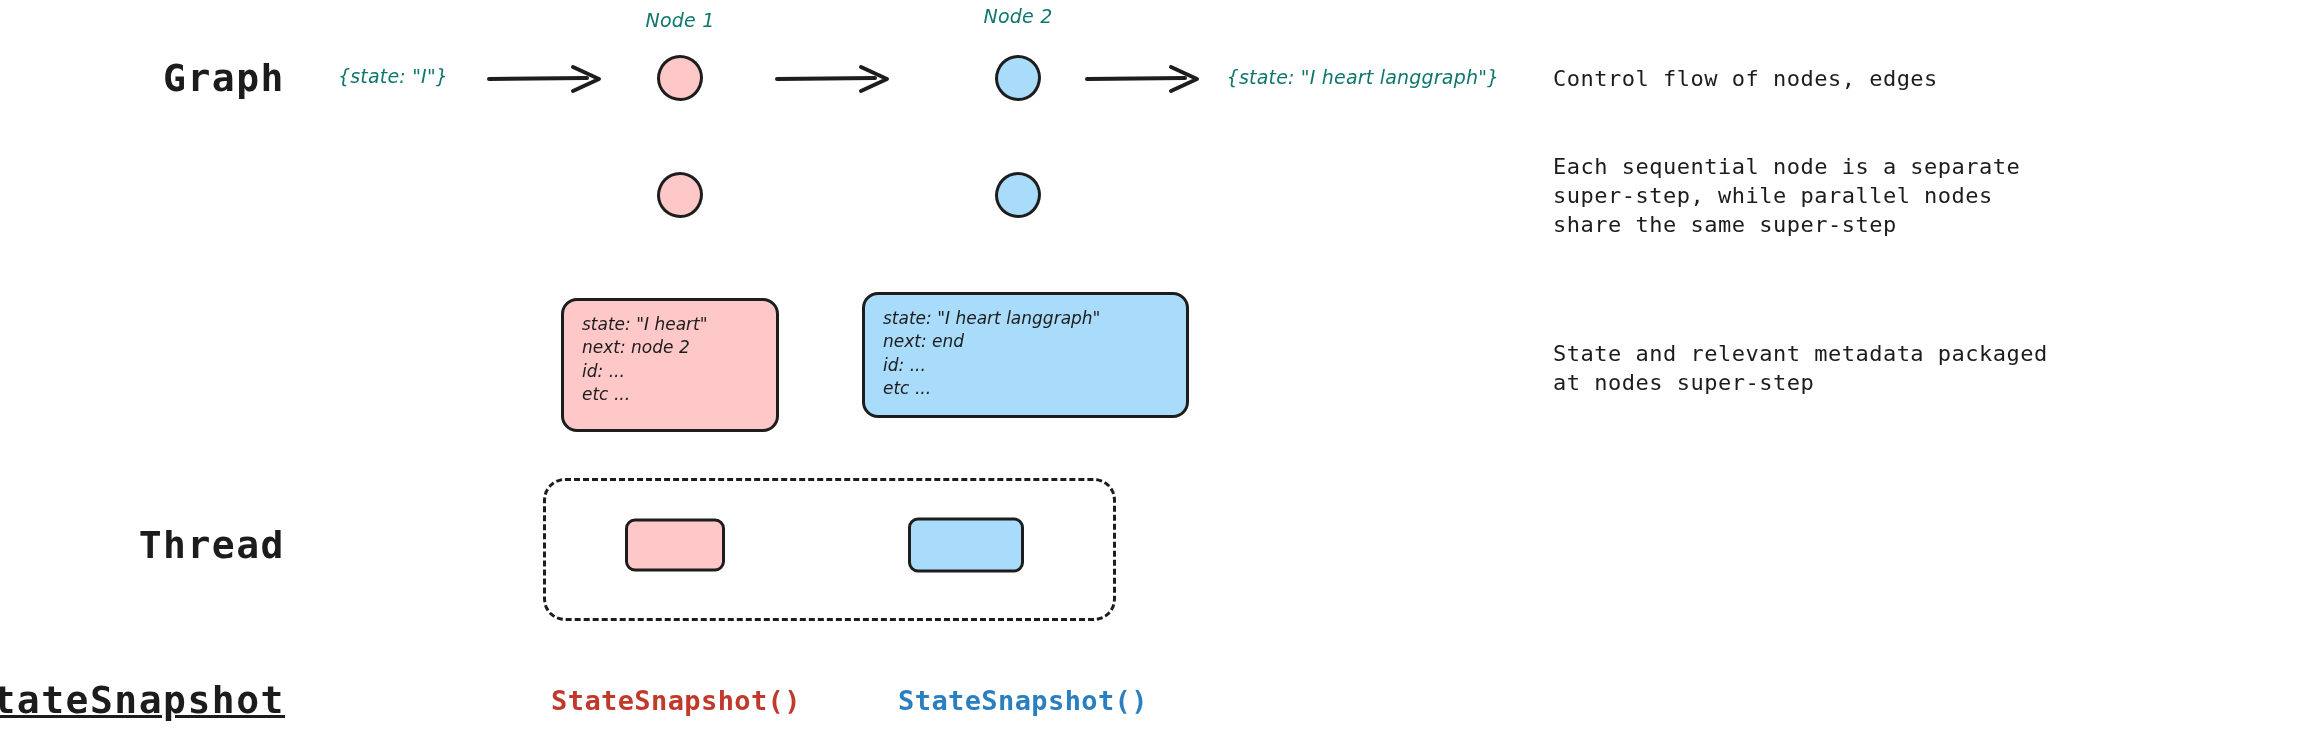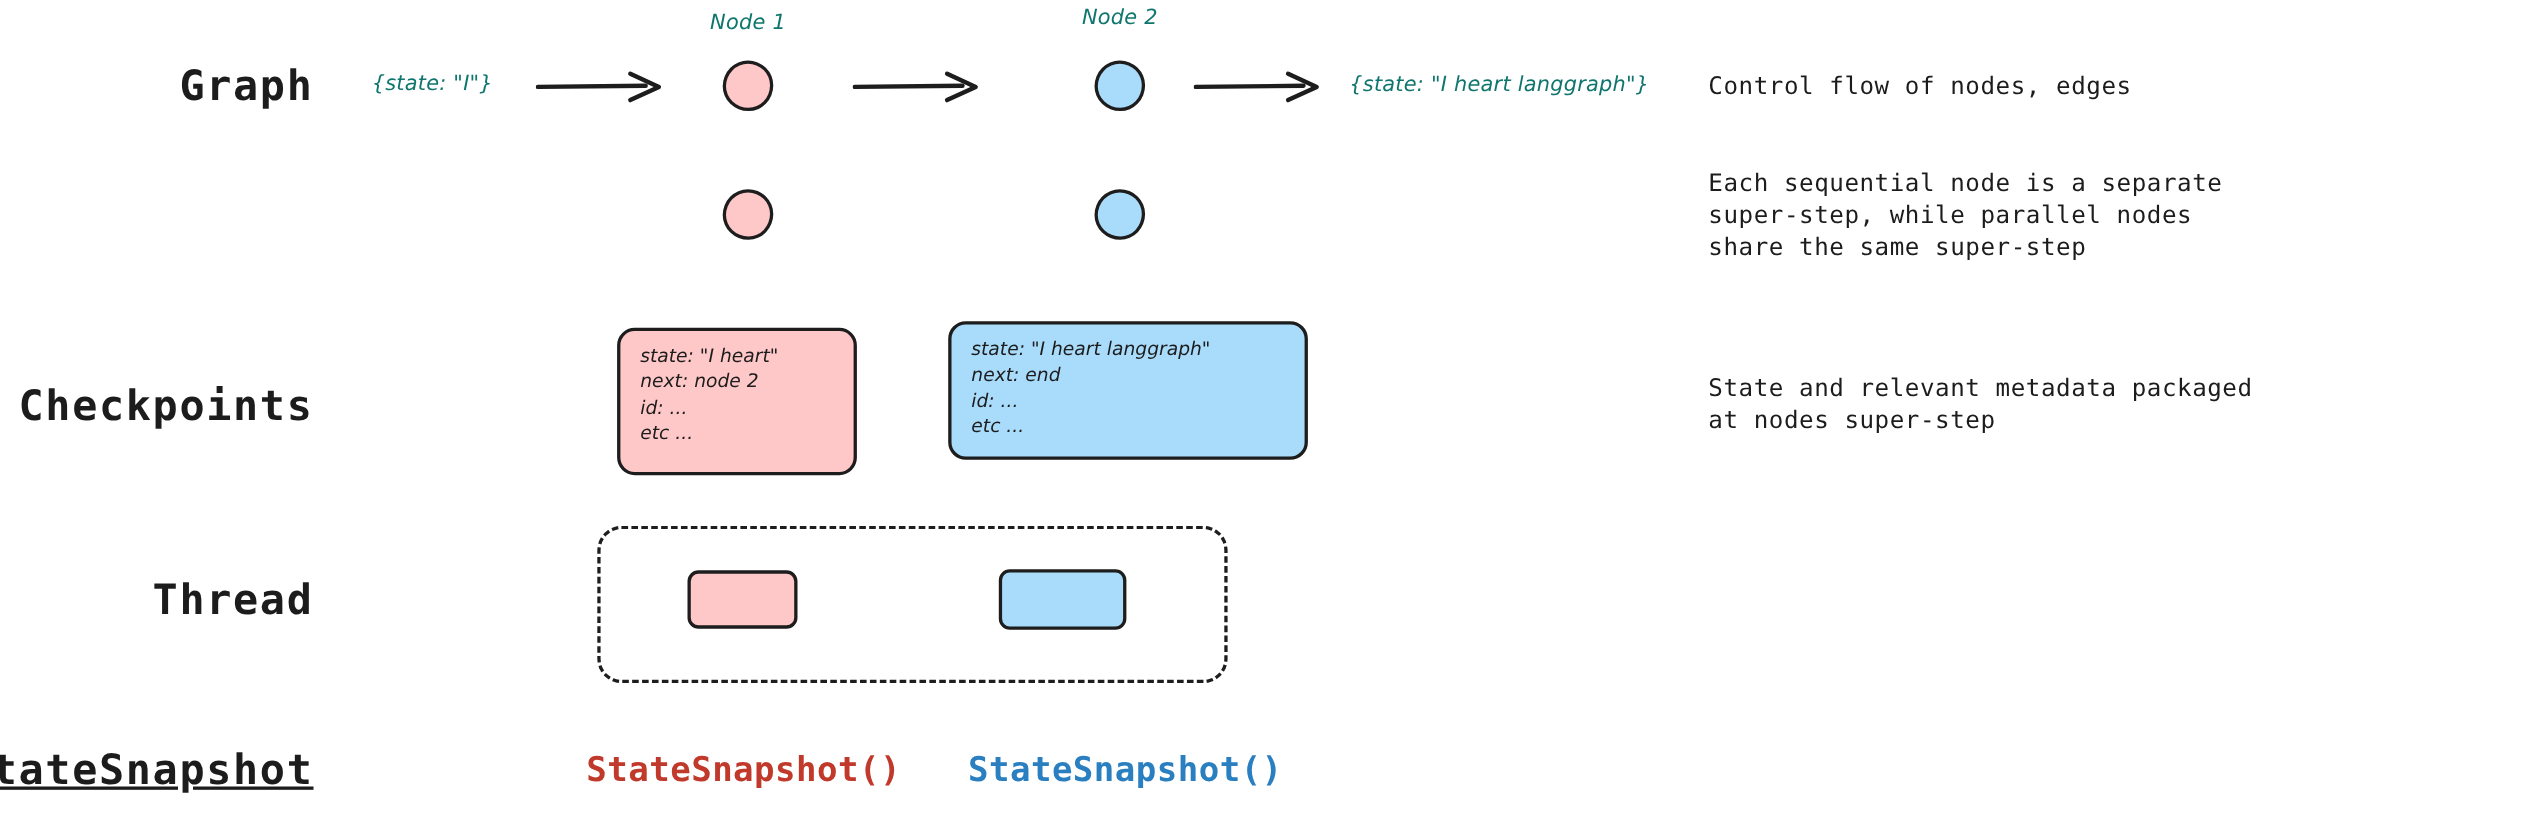--- a/index.html
+++ b/index.html
@@ -102,34 +102,33 @@
     border: 3px solid #1d1d1d;
     border-radius: 10px;
     box-sizing: border-box;
     transform: translate(-50%, -50%);
   }
 
   
   .snap {
     position: absolute;
     font-family: "DejaVu Sans Mono", monospace;
-    font-size: 31px;
+    font-size: 27px;
     font-weight: 600;
     letter-spacing: 0.4px;
     white-space: nowrap;
     transform: translate(-50%, -50%);
   }
 </style>
 </head>
 <body>
 
 <div id="canvas">
 
   <div class="row-label" style="top:78px;">Graph</div>
-  <div class="row-label" style="top:369px;">Checkpoints</div>
   <div class="row-label" style="top:545px;">Thread</div>
   <div class="row-label" style="top:700px;text-decoration:underline;">StateSnapshot</div>
 
   <div class="hand" style="left:393px; top:76px;">{state: "I"}</div>
 
   <div class="arrow" style="left:487px; top:79px; width:120px; height:30px;">
     <svg width="120" height="30" viewBox="0 0 120 30">
       <path d="M2 15 L100 14" stroke="#1d1d1d" stroke-width="4" fill="none" stroke-linecap="round"></path>
       <path d="M86 3 L112 15 L86 27" stroke="#1d1d1d" stroke-width="4" fill="none" stroke-linecap="round" stroke-linejoin="round"></path>
     </svg>

